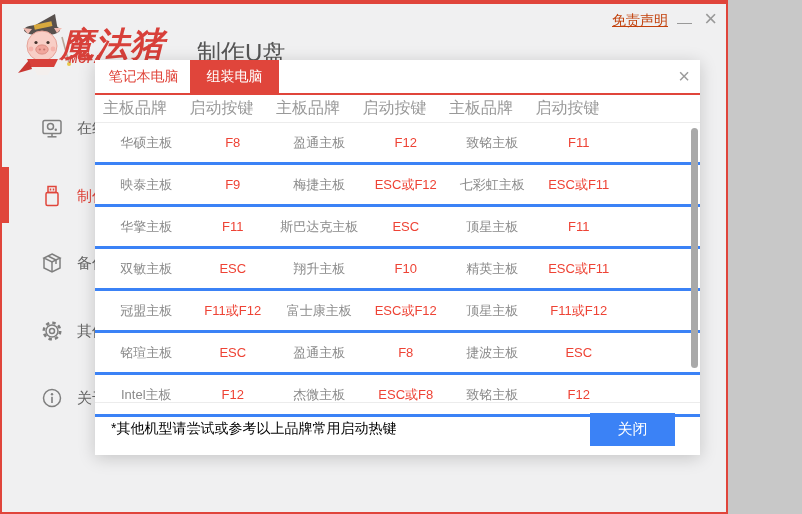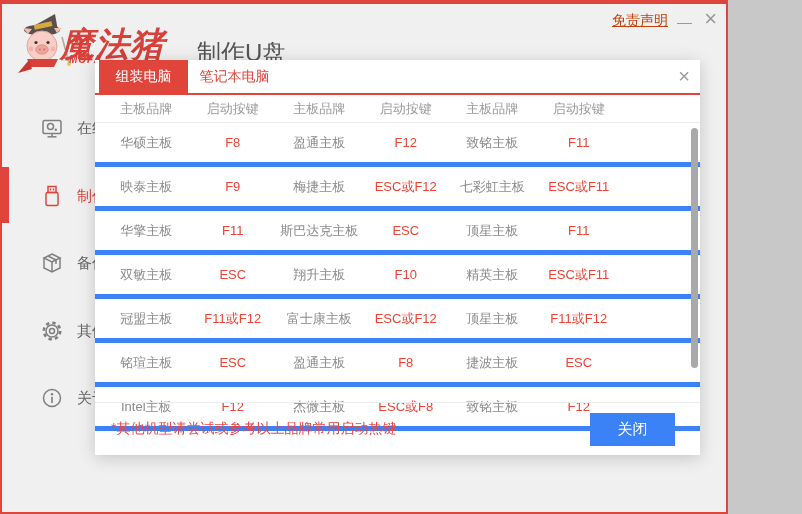--- a/index.html
+++ b/index.html
@@ -38,28 +38,28 @@
     box-shadow:0 3px 16px rgba(0,0,0,.18);z-index:5;}
   .tabbar{height:33px;border-bottom:2px solid #e0453b;display:flex;position:relative;}
   .tab{width:89px;height:33px;line-height:33px;text-align:center;font-size:14px;
     color:#e0453b;cursor:pointer;}
   .tab:nth-child(1){margin-left:4px;}
   .tab:nth-child(2),.tab:nth-child(3){margin-left:2px;}
   .tab.active{background:#e0453b;color:#fff;}
   .modal-close{position:absolute;right:10px;top:4px;font-size:20px;color:#9b9b9b;cursor:pointer;line-height:1.2;}
   .grid{display:grid;grid-template-columns:repeat(6,86.5px);padding-left:8px;align-items:center;}
   .thead{height:27px;border-bottom:1px solid #ececec;}
-  .thead span{font-size:13px;color:#999;text-align:center;}
-  .trow{height:39px;border-bottom:5px solid #3b82f6;}
+  .thead span{font-size:16px;color:#999;}
+  .trow{height:39px;border-bottom:3px solid #3b82f6;}
   .trow span{font-size:13px;text-align:center;white-space:nowrap;}
   .bc{color:#8a8a8a;}
   .kc{color:#ee4335;}
   .mfoot{position:absolute;left:0;right:0;bottom:0;height:52px;border-top:1px solid #ececec;
     display:flex;align-items:center;justify-content:space-between;padding:0 25px 0 16px;}
-  .note{font-size:14px;color:#ef4444;}
+  .note{font-size:14px;color:#000000;}
   .btn-close{width:85px;height:33px;background:#3b82f6;color:#fff;font-size:15px;
     display:flex;align-items:center;justify-content:center;cursor:pointer;border:none;}
   .scroll-thumb{position:absolute;right:2px;top:68px;width:7px;height:240px;
     background:#a9a9a9;border-radius:4px;cursor:pointer;}
 </style>
 </head>
 <body>
 
 <div class="window">
   <div class="stage">
@@ -149,22 +149,22 @@
           <circle cx="12" cy="12" r="8.5" class="stroke-g"></circle>
           <circle cx="12" cy="8.2" r="1.2" class="fill-g"></circle>
           <rect x="11.2" y="10.8" width="1.6" height="6.2" class="fill-g"></rect>
         </svg>
       </span>
       <span class="lbl">关于</span>
     </div>
 
     <div class="modal">
       <div class="tabbar">
+        <div class="tab">笔记本电脑</div>
         <div class="tab active">组装电脑</div>
-        <div class="tab">笔记本电脑</div>
         <div class="modal-close">×</div>
       </div>
 
       <div class="thead grid">
         <span>主板品牌</span>
         <span>启动按键</span>
         <span>主板品牌</span>
         <span>启动按键</span>
         <span>主板品牌</span>
         <span>启动按键</span>

